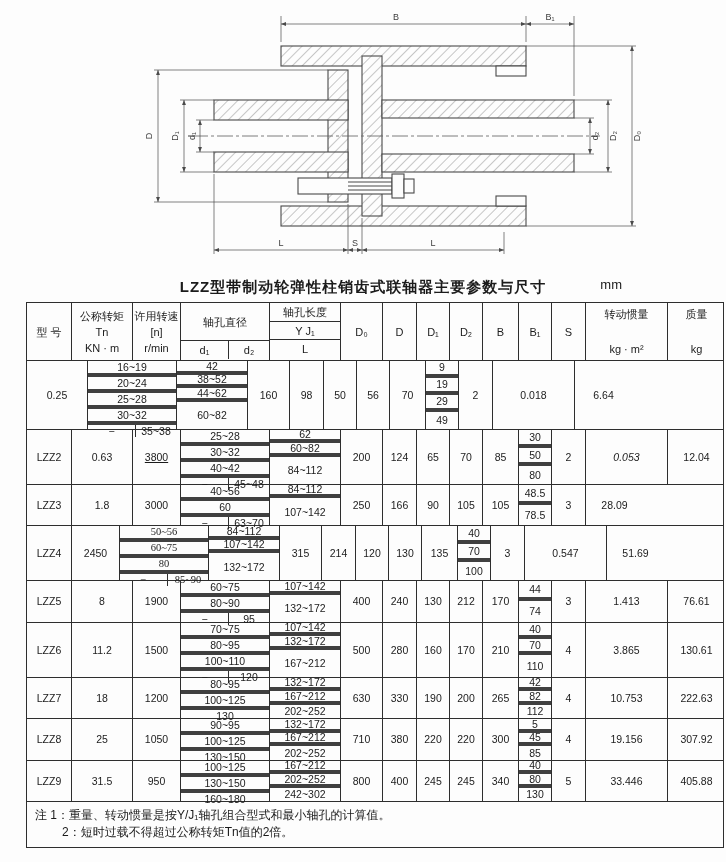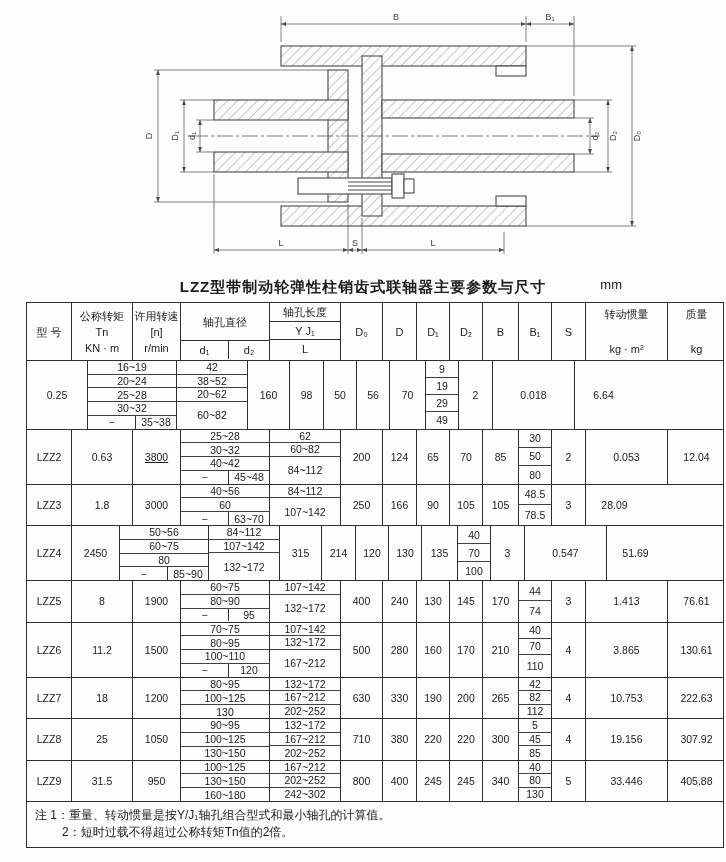--- a/index.html
+++ b/index.html
@@ -28,21 +28,21 @@
   .hline{line-height:16px;}
   .hrow{display:flex;align-items:center;justify-content:center;box-sizing:border-box;}
   .bt{border-top:1px solid #2e2e2e;}
   .hd1{width:48px;border-right:1px solid #2e2e2e;box-sizing:border-box;display:flex;align-items:center;justify-content:center;height:100%;}
   .hd2{flex:1;display:flex;align-items:center;justify-content:center;height:100%;}
   .spread{justify-content:space-between;padding:5px 0;}
   .trow{display:flex;border-bottom:1px solid #2e2e2e;box-sizing:content-box;}
   .trow:last-child{border-bottom:1px solid #2e2e2e;}
   .stack{flex-direction:column;align-items:stretch;justify-content:flex-start;}
   .srow{flex:1;display:flex;align-items:stretch;box-sizing:border-box;}
-  .bb{border-bottom:1px solid #404040;}
+  .bb{border-bottom:4px solid #404040;}
   .sfull{flex:1;display:flex;align-items:center;justify-content:center;}
   .sd1{width:48px;border-right:1px solid #2e2e2e;box-sizing:border-box;display:flex;align-items:center;justify-content:center;}
   .sd2{flex:1;display:flex;align-items:center;justify-content:center;}
   .scell{display:flex;align-items:center;justify-content:center;box-sizing:border-box;}
   .notes{padding:5px 8px 6px 8px;font-size:12px;line-height:17px;}
   .note2{padding-left:27px;}
 </style>
 </head>
 <body>
 
@@ -199,21 +199,21 @@
             <div class="sfull">30~32</div>
           </div>
           <div class="srow">
             <div class="sd1">−</div>
             <div class="sd2">35~38</div>
           </div>
         </div>
         <div class="cell stack" style="width: 71px;">
           <div class="scell bb" style="height: 13.5px;">42</div>
           <div class="scell bb" style="height: 13.5px;">38~52</div>
-          <div class="scell bb" style="height: 13.5px;">20~62</div>
+          <div class="scell bb" style="height: 13.5px;">44~62</div>
           <div class="scell" style="height: 27px;">60~82</div>
         </div>
         <div class="cell" style="width: 42px;">160</div>
         <div class="cell" style="width: 34px;">98</div>
         <div class="cell" style="width: 33px;">50</div>
         <div class="cell" style="width: 33px;">56</div>
         <div class="cell" style="width: 36px;">70</div>
         <div class="cell stack" style="width: 33px;">
           <div class="scell bb" style="height: 16.875px;">9</div>
           <div class="scell bb" style="height: 16.875px;">19</div>
@@ -252,21 +252,21 @@
         <div class="cell" style="width: 34px;">124</div>
         <div class="cell" style="width: 33px;">65</div>
         <div class="cell" style="width: 33px;">70</div>
         <div class="cell" style="width: 36px;">85</div>
         <div class="cell stack" style="width: 33px;">
           <div class="scell bb" style="height: 18px;">30</div>
           <div class="scell bb" style="height: 18px;">50</div>
           <div class="scell" style="height: 18px;">80</div>
         </div>
         <div class="cell" style="width: 34px;">2</div>
-        <div class="cell" style="width: 82px;">0.053</div>
+        <div class="cell" style="width: 82px; font-style: italic;">0.053</div>
         <div class="cell last" style="width: 57px;">12.04</div>
       </div>
       <div class="trow" style="height: 40.5px;">
         <div class="cell" style="width: 45px;">LZZ3</div>
         <div class="cell" style="width: 61px;">1.8</div>
         <div class="cell" style="width: 48px;">3000</div>
         <div class="cell stack" style="width: 89px;">
           <div class="srow bb">
             <div class="sfull">40~56</div>
           </div>
@@ -290,21 +290,21 @@
         <div class="cell stack" style="width: 33px;">
           <div class="scell bb" style="height: 20.25px;">48.5</div>
           <div class="scell" style="height: 20.25px;">78.5</div>
         </div>
         <div class="cell" style="width: 34px;">3</div>
         <div class="cell last" style="width: 57px;">28.09</div>
       </div>
       <div class="trow" style="height: 54px;">
         <div class="cell" style="width: 45px;">LZZ4</div>
         <div class="cell" style="width: 48px;">2450</div>
-        <div class="cell stack" style="width: 89px;">
+        <div class="cell stack" style="width: 89px; font-family: Liberation Serif, serif;">
           <div class="srow bb">
             <div class="sfull">50~56</div>
           </div>
           <div class="srow bb">
             <div class="sfull">60~75</div>
           </div>
           <div class="srow bb">
             <div class="sfull">80</div>
           </div>
           <div class="srow">
@@ -347,21 +347,21 @@
             <div class="sd2">95</div>
           </div>
         </div>
         <div class="cell stack" style="width: 71px;">
           <div class="scell bb" style="height: 13.5px;">107~142</div>
           <div class="scell" style="height: 27px;">132~172</div>
         </div>
         <div class="cell" style="width: 42px;">400</div>
         <div class="cell" style="width: 34px;">240</div>
         <div class="cell" style="width: 33px;">130</div>
-        <div class="cell" style="width: 33px;">145</div>
+        <div class="cell" style="width: 33px;">212</div>
         <div class="cell" style="width: 36px;">170</div>
         <div class="cell stack" style="width: 33px;">
           <div class="scell bb" style="height: 20.25px;">44</div>
           <div class="scell" style="height: 20.25px;">74</div>
         </div>
         <div class="cell" style="width: 34px;">3</div>
         <div class="cell" style="width: 82px;">1.413</div>
         <div class="cell last" style="width: 57px;">76.61</div>
       </div>
       <div class="trow" style="height: 54px;">

